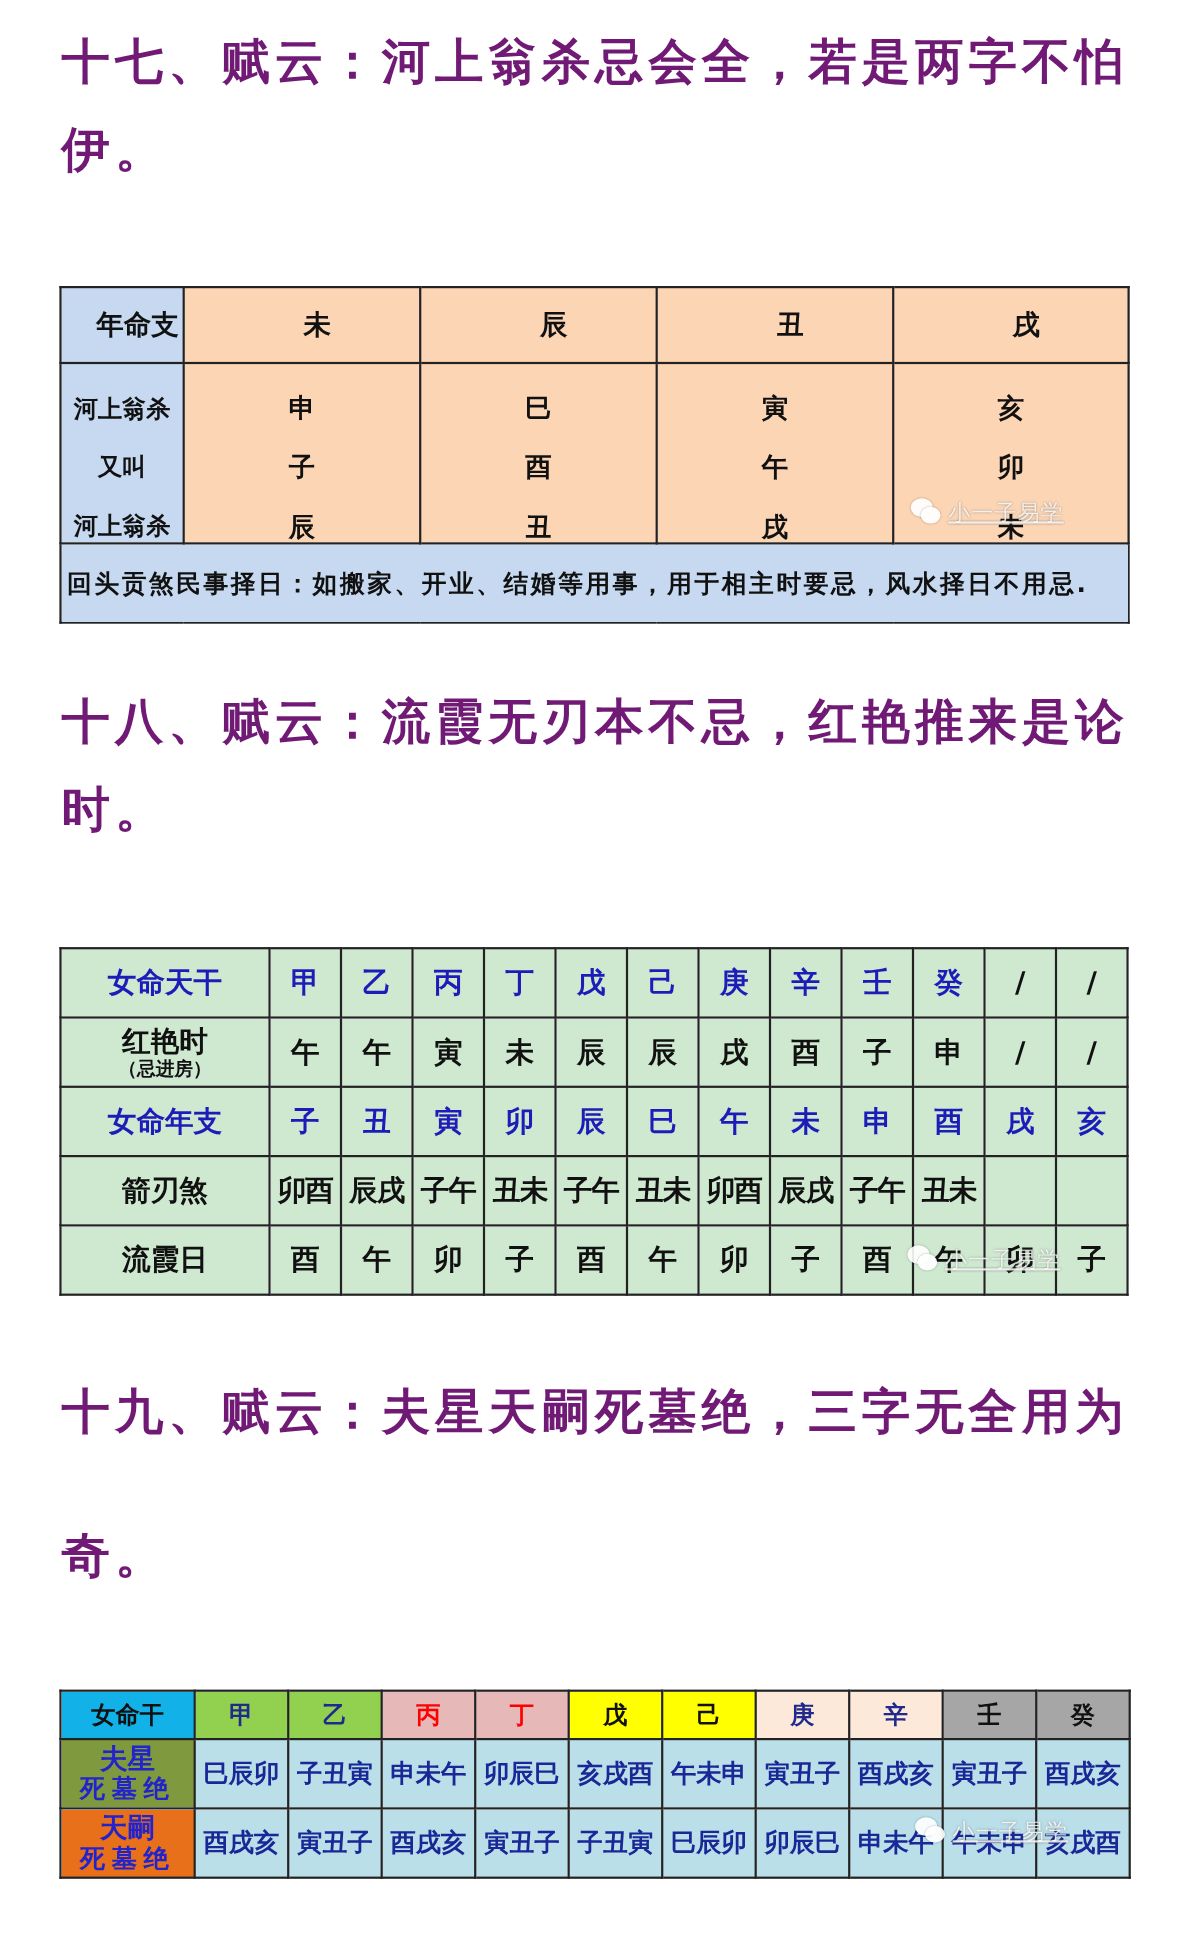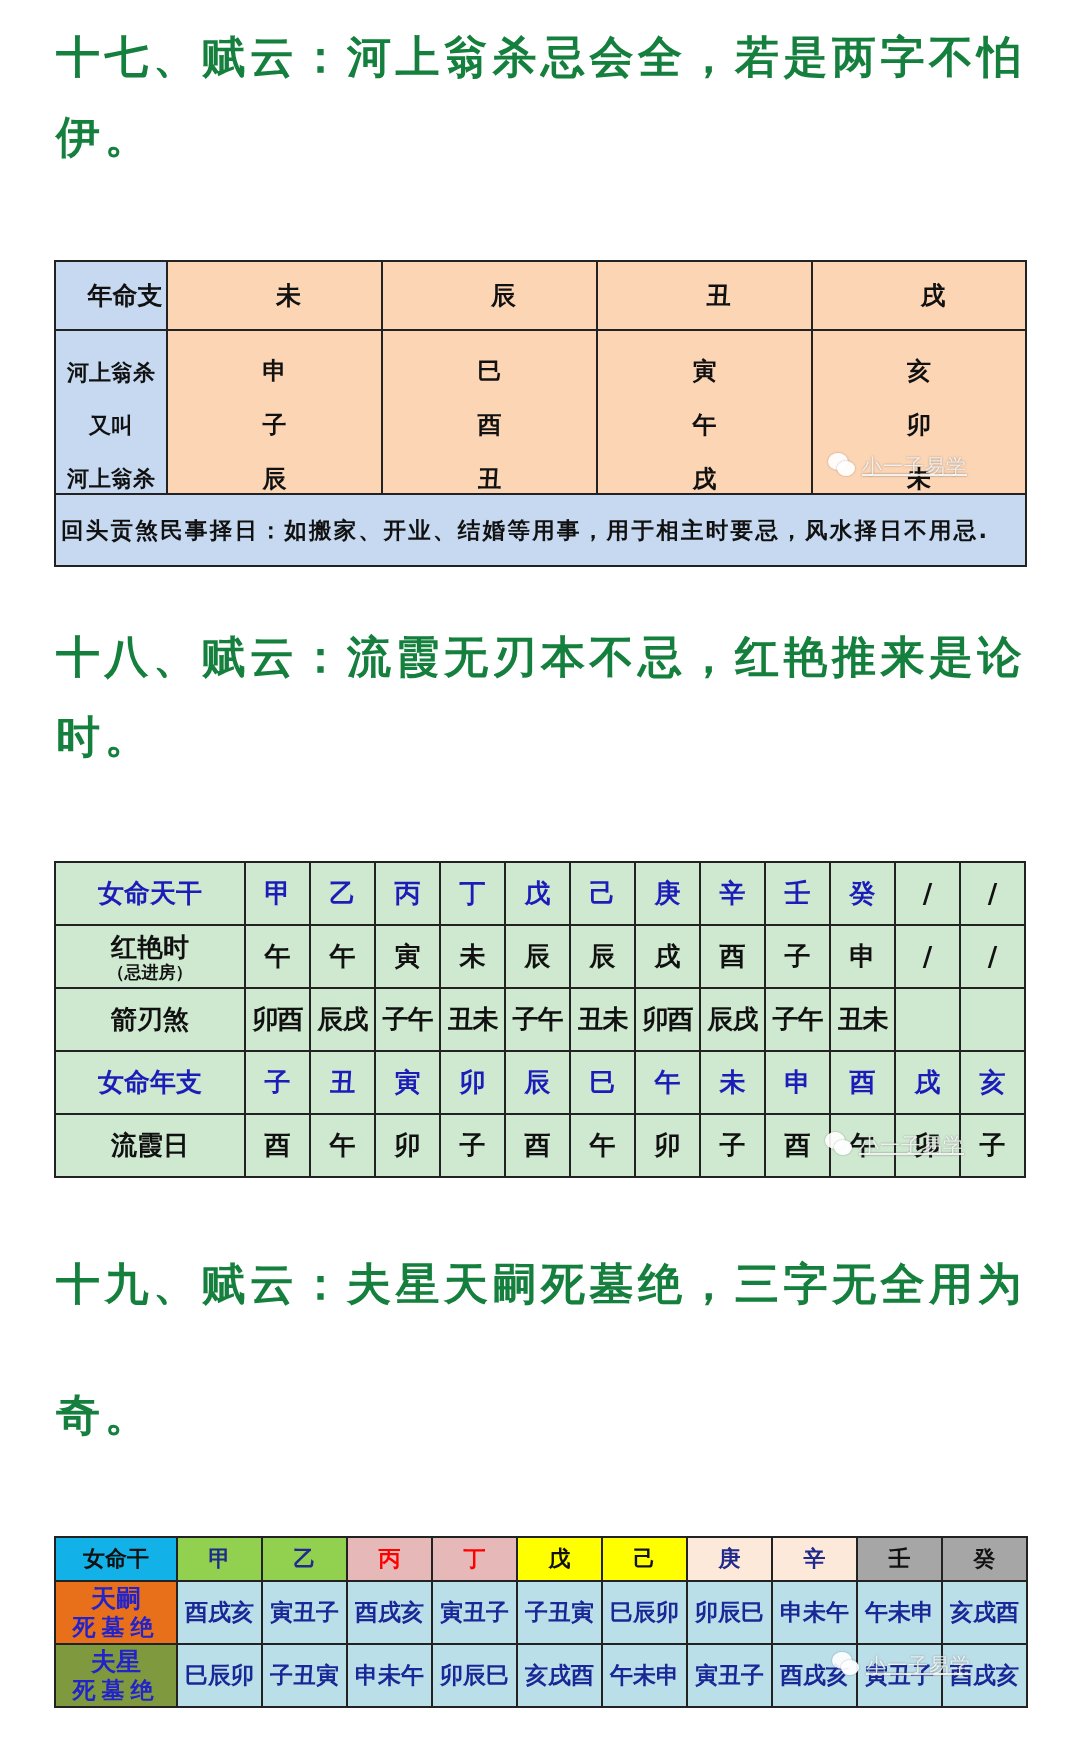--- a/index.html
+++ b/index.html
@@ -1,20 +1,20 @@
 <!DOCTYPE html>
 <html><head>
 <meta charset="utf-8">
 <style>
   html, body { margin: 0; padding: 0; background: #ffffff; }
   body { width: 1080px; height: 1758px; position: relative; overflow: hidden;
          font-family: "DejaVu Sans", "Liberation Sans", sans-serif; }
 
   .title-line { position: absolute; left: 56px; height: 80px; line-height: 80px;
-                font-size: 44px; font-weight: 900; color: #15803d;
+                font-size: 44px; font-weight: 900; color: #701a75;
                 letter-spacing: 4.5px; white-space: nowrap; }
 
   table { position: absolute; border-collapse: collapse; table-layout: fixed; }
   td { border: 2px solid #222222; text-align: center; vertical-align: middle;
        padding: 0; font-weight: bold; color: #111111; overflow: hidden; white-space: nowrap; }
   .ln { display: block; margin-top: 27px; }
 
   
   .t1 { left: 54px; top: 260px; width: 971px; }
   .t1 td { font-size: 24px; }
@@ -171,48 +171,48 @@
     <td>辰</td>
     <td>辰</td>
     <td>戌</td>
     <td>酉</td>
     <td>子</td>
     <td>申</td>
     <td>/</td>
     <td>/</td>
   </tr>
   <tr>
+    <td class="lbl blue">女命年支</td>
+    <td class="blue">子</td>
+    <td class="blue">丑</td>
+    <td class="blue">寅</td>
+    <td class="blue">卯</td>
+    <td class="blue">辰</td>
+    <td class="blue">巳</td>
+    <td class="blue">午</td>
+    <td class="blue">未</td>
+    <td class="blue">申</td>
+    <td class="blue">酉</td>
+    <td class="blue">戌</td>
+    <td class="blue">亥</td>
+  </tr>
+  <tr>
     <td class="lbl">箭刃煞</td>
     <td class="sm">卯酉</td>
     <td class="sm">辰戌</td>
     <td class="sm">子午</td>
     <td class="sm">丑未</td>
     <td class="sm">子午</td>
     <td class="sm">丑未</td>
     <td class="sm">卯酉</td>
     <td class="sm">辰戌</td>
     <td class="sm">子午</td>
     <td class="sm">丑未</td>
     <td class="sm"></td>
     <td class="sm"></td>
-  </tr>
-  <tr>
-    <td class="lbl blue">女命年支</td>
-    <td class="blue">子</td>
-    <td class="blue">丑</td>
-    <td class="blue">寅</td>
-    <td class="blue">卯</td>
-    <td class="blue">辰</td>
-    <td class="blue">巳</td>
-    <td class="blue">午</td>
-    <td class="blue">未</td>
-    <td class="blue">申</td>
-    <td class="blue">酉</td>
-    <td class="blue">戌</td>
-    <td class="blue">亥</td>
   </tr>
   <tr>
     <td class="lbl">流霞日</td>
     <td>酉</td>
     <td>午</td>
     <td>卯</td>
     <td>子</td>
     <td>酉</td>
     <td>午</td>
     <td>卯</td>
@@ -258,51 +258,51 @@
     <td class="c-pink">丙</td>
     <td class="c-pink">丁</td>
     <td class="c-yellow">戊</td>
     <td class="c-yellow">己</td>
     <td class="c-peach">庚</td>
     <td class="c-peach">辛</td>
     <td class="c-gray">壬</td>
     <td class="c-gray">癸</td>
   </tr>
   <tr class="r">
+    <td class="c-olive">
+      <span class="l1">夫星</span>
+      <span class="l2">死墓绝</span>
+    </td>
+    <td>巳辰卯</td>
+    <td>子丑寅</td>
+    <td>申未午</td>
+    <td>卯辰巳</td>
+    <td>亥戌酉</td>
+    <td>午未申</td>
+    <td>寅丑子</td>
+    <td>酉戌亥</td>
+    <td>寅丑子</td>
+    <td>酉戌亥</td>
+  </tr>
+  <tr class="r">
     <td class="c-orange">
       <span class="l1">天嗣</span>
       <span class="l2">死墓绝</span>
     </td>
     <td>酉戌亥</td>
     <td>寅丑子</td>
     <td>酉戌亥</td>
     <td>寅丑子</td>
     <td>子丑寅</td>
     <td>巳辰卯</td>
     <td>卯辰巳</td>
     <td>申未午</td>
     <td>午未申</td>
     <td>亥戌酉</td>
   </tr>
-  <tr class="r">
-    <td class="c-olive">
-      <span class="l1">夫星</span>
-      <span class="l2">死墓绝</span>
-    </td>
-    <td>巳辰卯</td>
-    <td>子丑寅</td>
-    <td>申未午</td>
-    <td>卯辰巳</td>
-    <td>亥戌酉</td>
-    <td>午未申</td>
-    <td>寅丑子</td>
-    <td>酉戌亥</td>
-    <td>寅丑子</td>
-    <td>酉戌亥</td>
-  </tr>
 </tbody>
   </table>
 
 <div class="wm" style="left:832px; top:1650px">
   <span class="wm-icon">
       <span class="b1"></span>
       <span class="b2"></span>
     </span>
   <span class="wm-text">小一子易学</span>
 </div>

